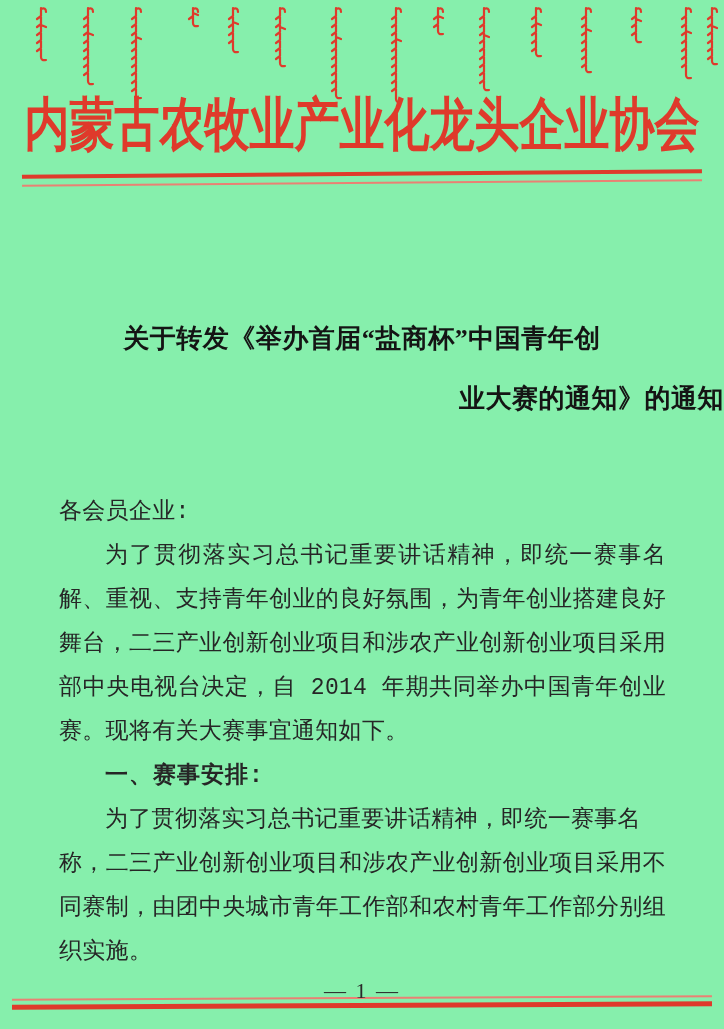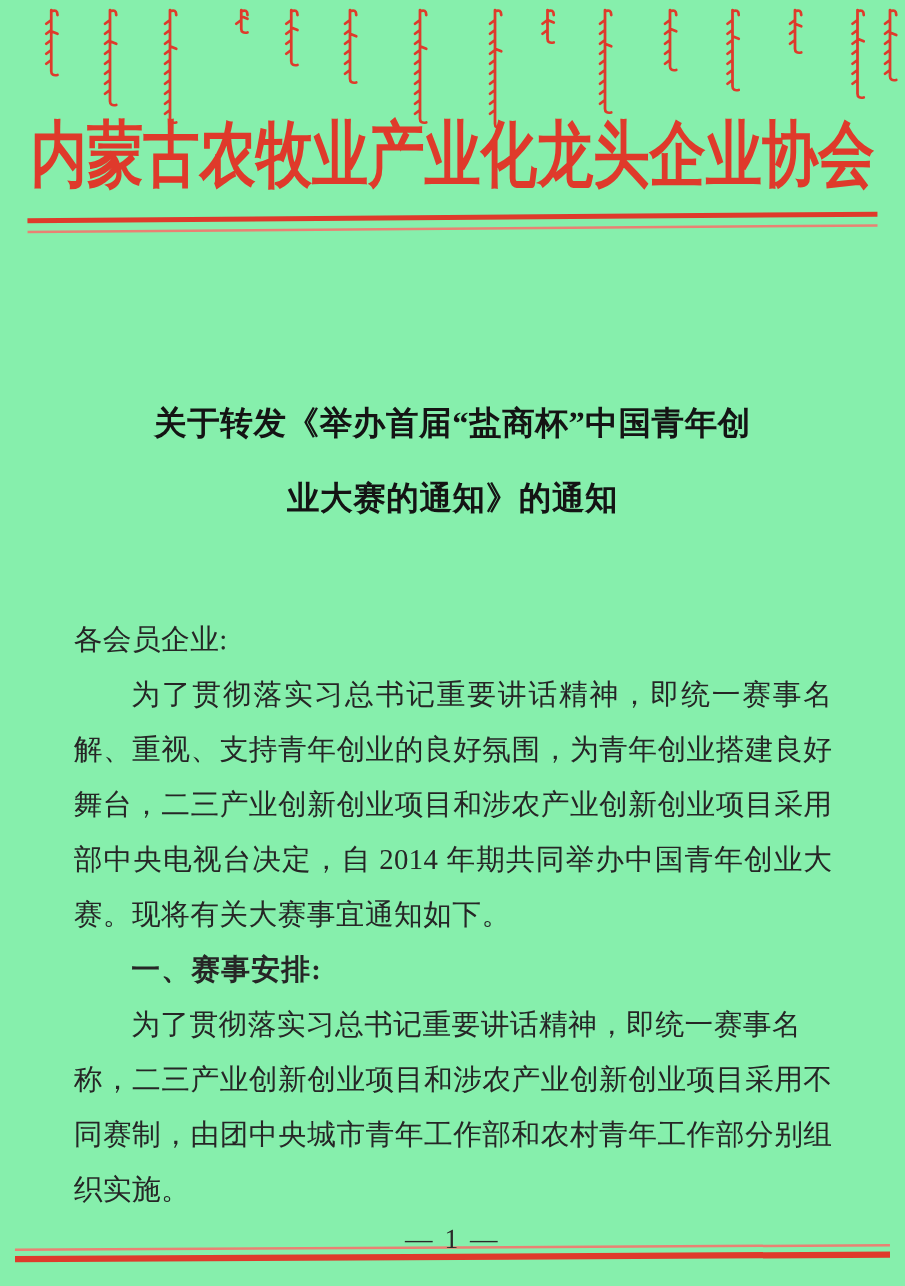--- a/index.html
+++ b/index.html
@@ -36,31 +36,32 @@
   .doc-title{
     position:absolute;left:0;width:724px;
     text-align:center;
     color:#141414;
     font-size:26px;
     font-weight:bold;
     white-space:nowrap;
     letter-spacing:0.5px;
   }
   .t1{top:321px;}
-  .t2{top:381px;}
+  .t2{top:381px;text-align:right;}
   
   .body-block{
     position:absolute;left:59px;top:490px;width:607px;
     color:#262626;
     font-size:23px;
   }
   .bline{
     height:44px;line-height:44px;
     letter-spacing:0.3px;
     white-space:nowrap;
+    font-family:Liberation Mono, monospace;
   }
   .bline.full{
     text-align:justify;text-align-last:justify;
     white-space:normal;overflow:hidden;
   }
   .bline.ind{text-indent:2em;}
   .bline.bold{font-weight:bold;letter-spacing:1px;}
   
   .footer-rules{
     position:absolute;left:12px;top:996px;width:700px;height:14px;

